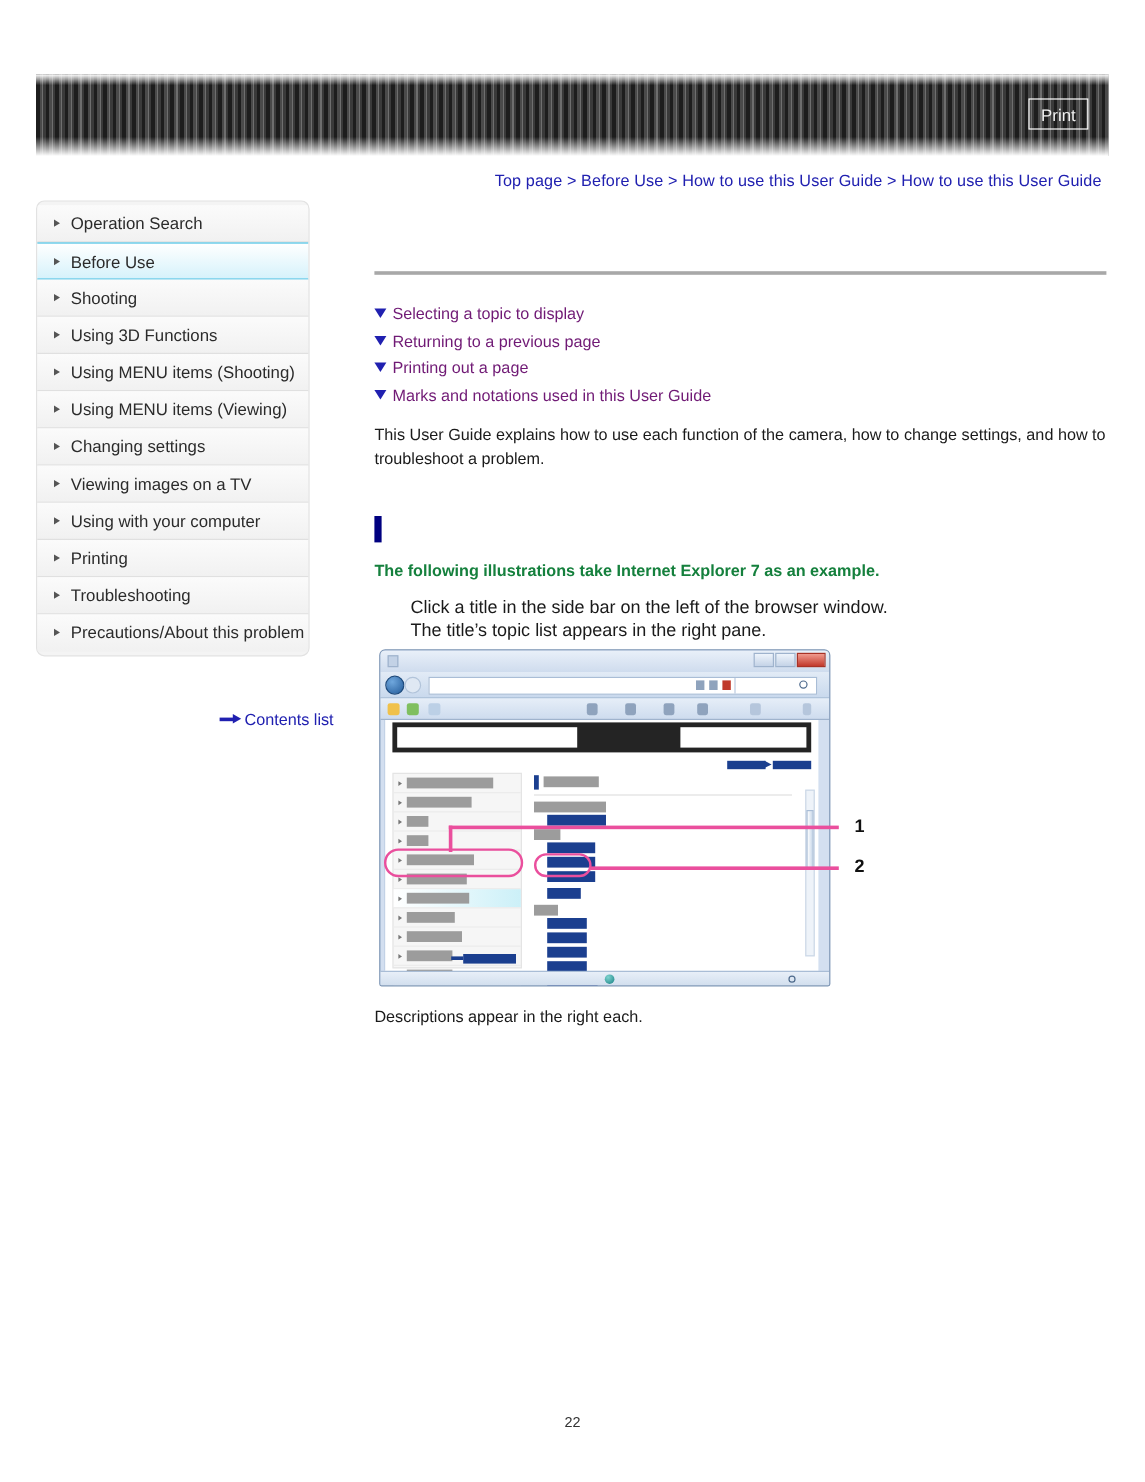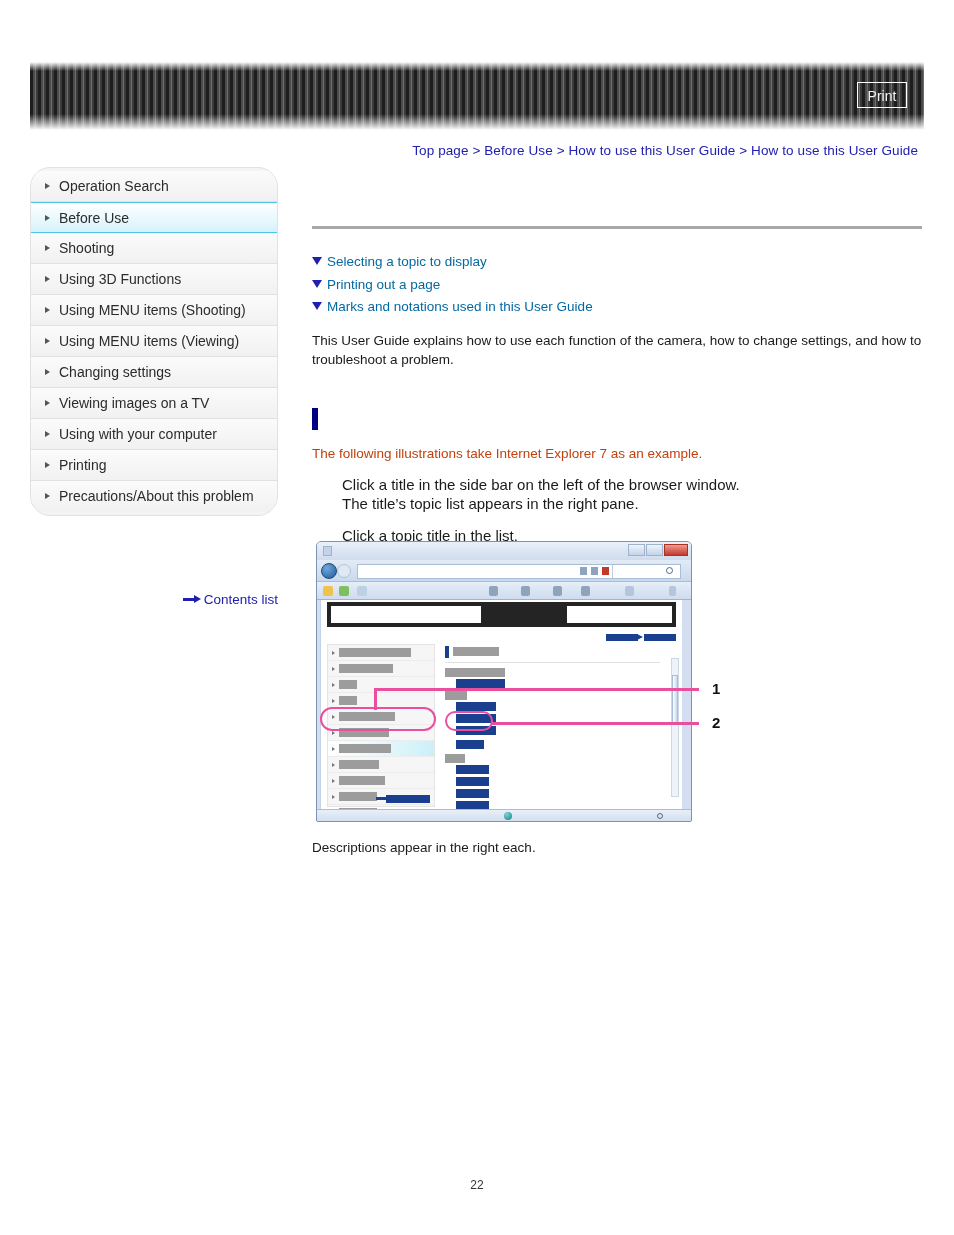--- a/index.html
+++ b/index.html
@@ -62,23 +62,23 @@
     color: #2020b0;
     white-space: nowrap;
     letter-spacing: 0.1px;
   }
 
   
   .sidebar {
     position: absolute;
     left: 30px;
     top: 167px;
-    width: 248px;
+    width: 228px;
     background: #f4f4f4;
-    border-radius: 20px;
+    border-radius: 7px;
     border: 1px solid #e2e2e2;
     box-sizing: border-box;
     overflow: hidden;
     padding: 3px 0;
   }
   .nav-item {
     position: relative;
     height: 31px;
     line-height: 31px;
     padding-left: 28px;
@@ -152,21 +152,21 @@
     width: 610px;
   }
   .rule {
     height: 3px;
     background: #a8a8a8;
     margin-top: 56px;
     margin-bottom: 22px;
   }
   .topic-link {
     font-size: 13.5px;
-    color: #0369a1;
+    color: #701a75;
     line-height: 22.5px;
     cursor: pointer;
     white-space: nowrap;
   }
   .tri-down {
     display: inline-block;
     width: 0; height: 0;
     border-top: 8px solid #2020b0;
     border-left: 5px solid transparent;
     border-right: 5px solid transparent;
@@ -194,22 +194,23 @@
   .section-marker .heading-text {
     position: absolute;
     left: 14px; top: 1px;
     font-size: 14px;
     font-weight: bold;
     color: #1a1a1a;
   }
 
   .lead-text {
     font-size: 13.5px;
-    color: #c2410c;
+    color: #15803d;
     margin-top: 14px;
+    font-weight: bold;
   }
   .step-block {
     margin-left: 30px;
     margin-top: 14px;
     font-size: 15px;
     color: #1a1a1a;
     line-height: 19px;
   }
   .step-block.second { margin-top: 13px; }
 
@@ -543,34 +544,40 @@
   <div class="nav-item">
     <span>Viewing images on a TV</span>
   </div>
   <div class="nav-item">
     <span>Using with your computer</span>
   </div>
   <div class="nav-item">
     <span>Printing</span>
   </div>
   <div class="nav-item">
+    <span>Troubleshooting</span>
+  </div>
+  <div class="nav-item">
     <span>Precautions/About this problem</span>
   </div>
 </nav>
 
 <div class="contents-list-link">
   <span class="contents-arrow"></span><span>Contents list</span>
 </div>
 
 <div class="main">
 
   <div class="rule"></div>
 
   <div class="topic-link">
     <span class="tri-down"></span><span>Selecting a topic to display</span>
+  </div>
+  <div class="topic-link">
+    <span class="tri-down"></span><span>Returning to a previous page</span>
   </div>
   <div class="topic-link">
     <span class="tri-down"></span><span>Printing out a page</span>
   </div>
   <div class="topic-link">
     <span class="tri-down"></span><span>Marks and notations used in this User Guide</span>
   </div>
 
   <div class="body-text">This User Guide explains how to use each function of the camera, how to change settings, and how to troubleshoot a problem.</div>
 

